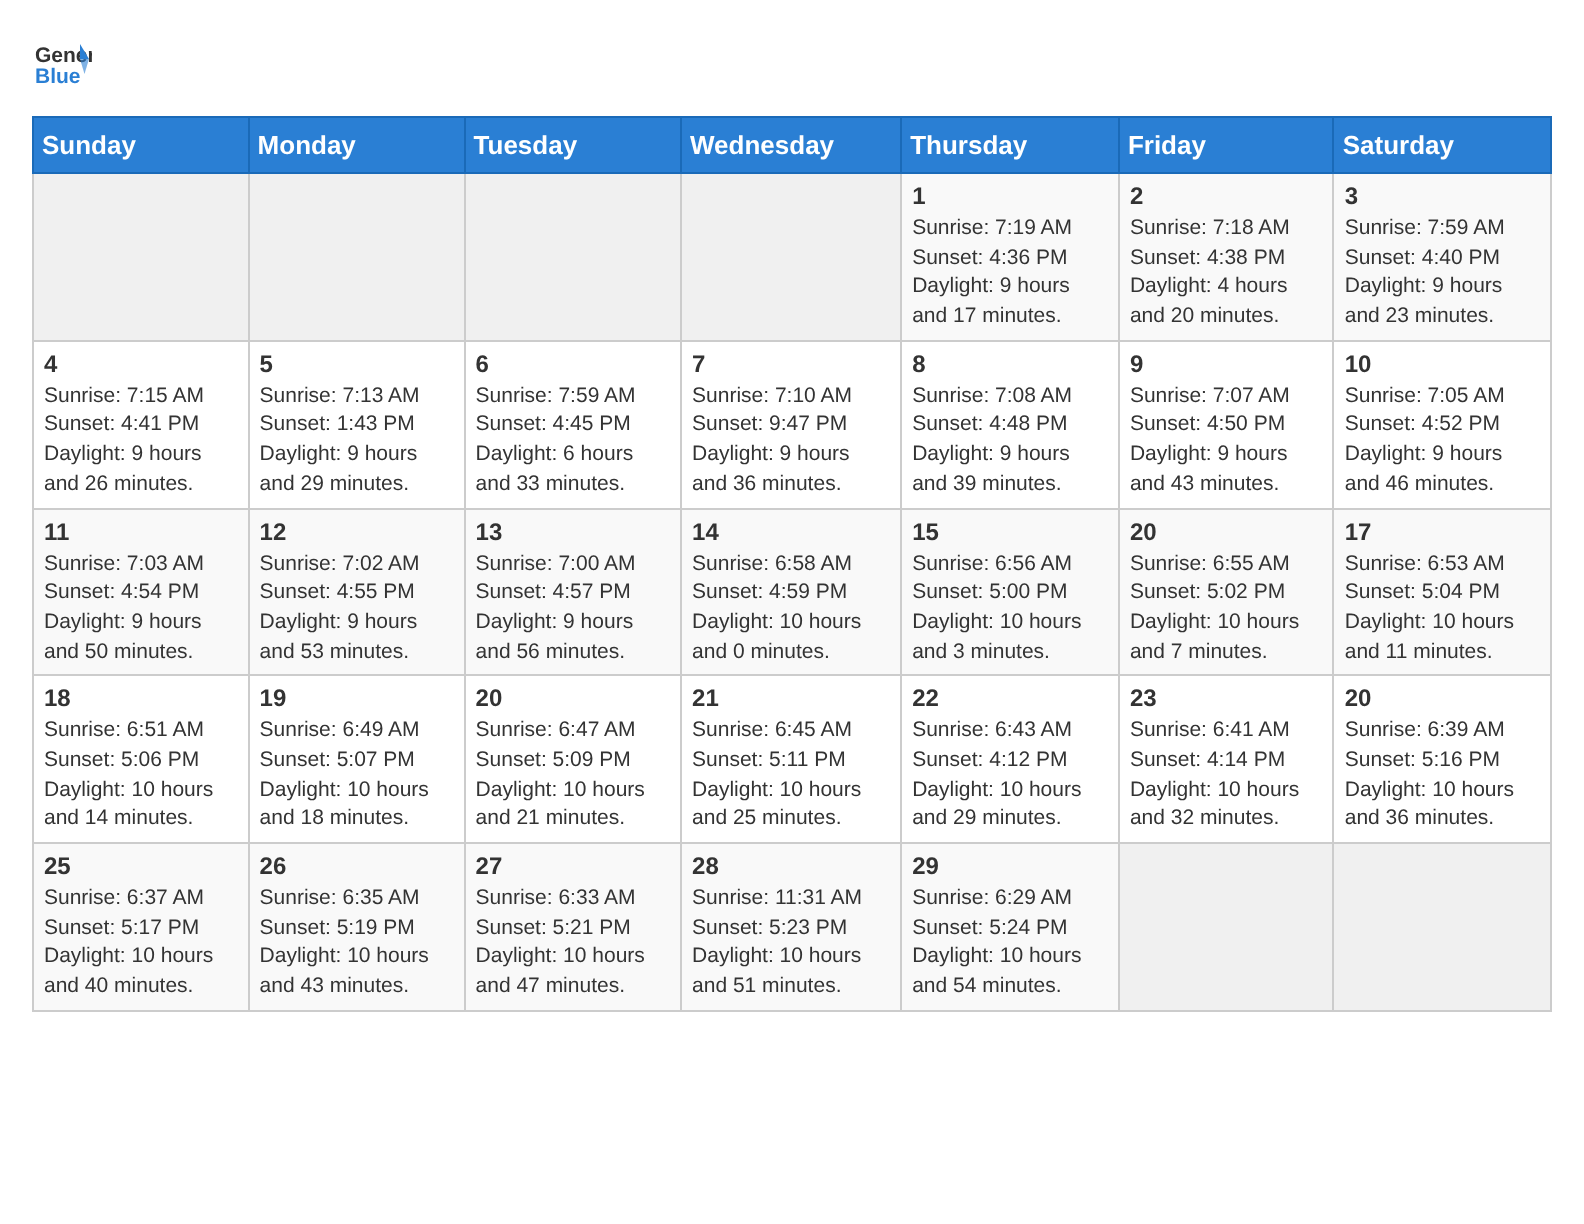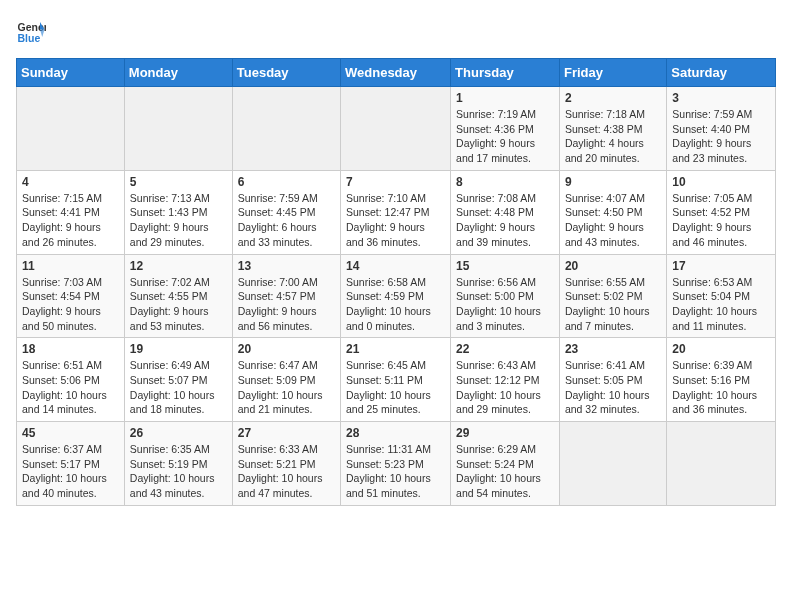--- a/index.html
+++ b/index.html
@@ -166,36 +166,36 @@
         <div class="day-info">
           <span>Sunrise: 7:59 AM</span><br>
           <span>Sunset: 4:45 PM</span><br>
           <span>Daylight: 6 hours and 33 minutes.</span>
         </div>
         </td>
         <td>
           <span class="day-number">7</span>
         <div class="day-info">
           <span>Sunrise: 7:10 AM</span><br>
-          <span>Sunset: 12:47 PM</span><br>
+          <span>Sunset: 9:47 PM</span><br>
           <span>Daylight: 9 hours and 36 minutes.</span>
         </div>
         </td>
         <td>
           <span class="day-number">8</span>
         <div class="day-info">
           <span>Sunrise: 7:08 AM</span><br>
           <span>Sunset: 4:48 PM</span><br>
           <span>Daylight: 9 hours and 39 minutes.</span>
         </div>
         </td>
         <td>
           <span class="day-number">9</span>
         <div class="day-info">
-          <span>Sunrise: 4:07 AM</span><br>
+          <span>Sunrise: 7:07 AM</span><br>
           <span>Sunset: 4:50 PM</span><br>
           <span>Daylight: 9 hours and 43 minutes.</span>
         </div>
         </td>
         <td>
           <span class="day-number">10</span>
         <div class="day-info">
           <span>Sunrise: 7:05 AM</span><br>
           <span>Sunset: 4:52 PM</span><br>
           <span>Daylight: 9 hours and 46 minutes.</span>
@@ -290,44 +290,44 @@
         <div class="day-info">
           <span>Sunrise: 6:45 AM</span><br>
           <span>Sunset: 5:11 PM</span><br>
           <span>Daylight: 10 hours and 25 minutes.</span>
         </div>
         </td>
         <td>
           <span class="day-number">22</span>
         <div class="day-info">
           <span>Sunrise: 6:43 AM</span><br>
-          <span>Sunset: 12:12 PM</span><br>
+          <span>Sunset: 4:12 PM</span><br>
           <span>Daylight: 10 hours and 29 minutes.</span>
         </div>
         </td>
         <td>
           <span class="day-number">23</span>
         <div class="day-info">
           <span>Sunrise: 6:41 AM</span><br>
-          <span>Sunset: 5:05 PM</span><br>
+          <span>Sunset: 4:14 PM</span><br>
           <span>Daylight: 10 hours and 32 minutes.</span>
         </div>
         </td>
         <td>
           <span class="day-number">20</span>
         <div class="day-info">
           <span>Sunrise: 6:39 AM</span><br>
           <span>Sunset: 5:16 PM</span><br>
           <span>Daylight: 10 hours and 36 minutes.</span>
         </div>
         </td>
       </tr>
       <tr>
         <td>
-          <span class="day-number">45</span>
+          <span class="day-number">25</span>
         <div class="day-info">
           <span>Sunrise: 6:37 AM</span><br>
           <span>Sunset: 5:17 PM</span><br>
           <span>Daylight: 10 hours and 40 minutes.</span>
         </div>
         </td>
         <td>
           <span class="day-number">26</span>
         <div class="day-info">
           <span>Sunrise: 6:35 AM</span><br>

